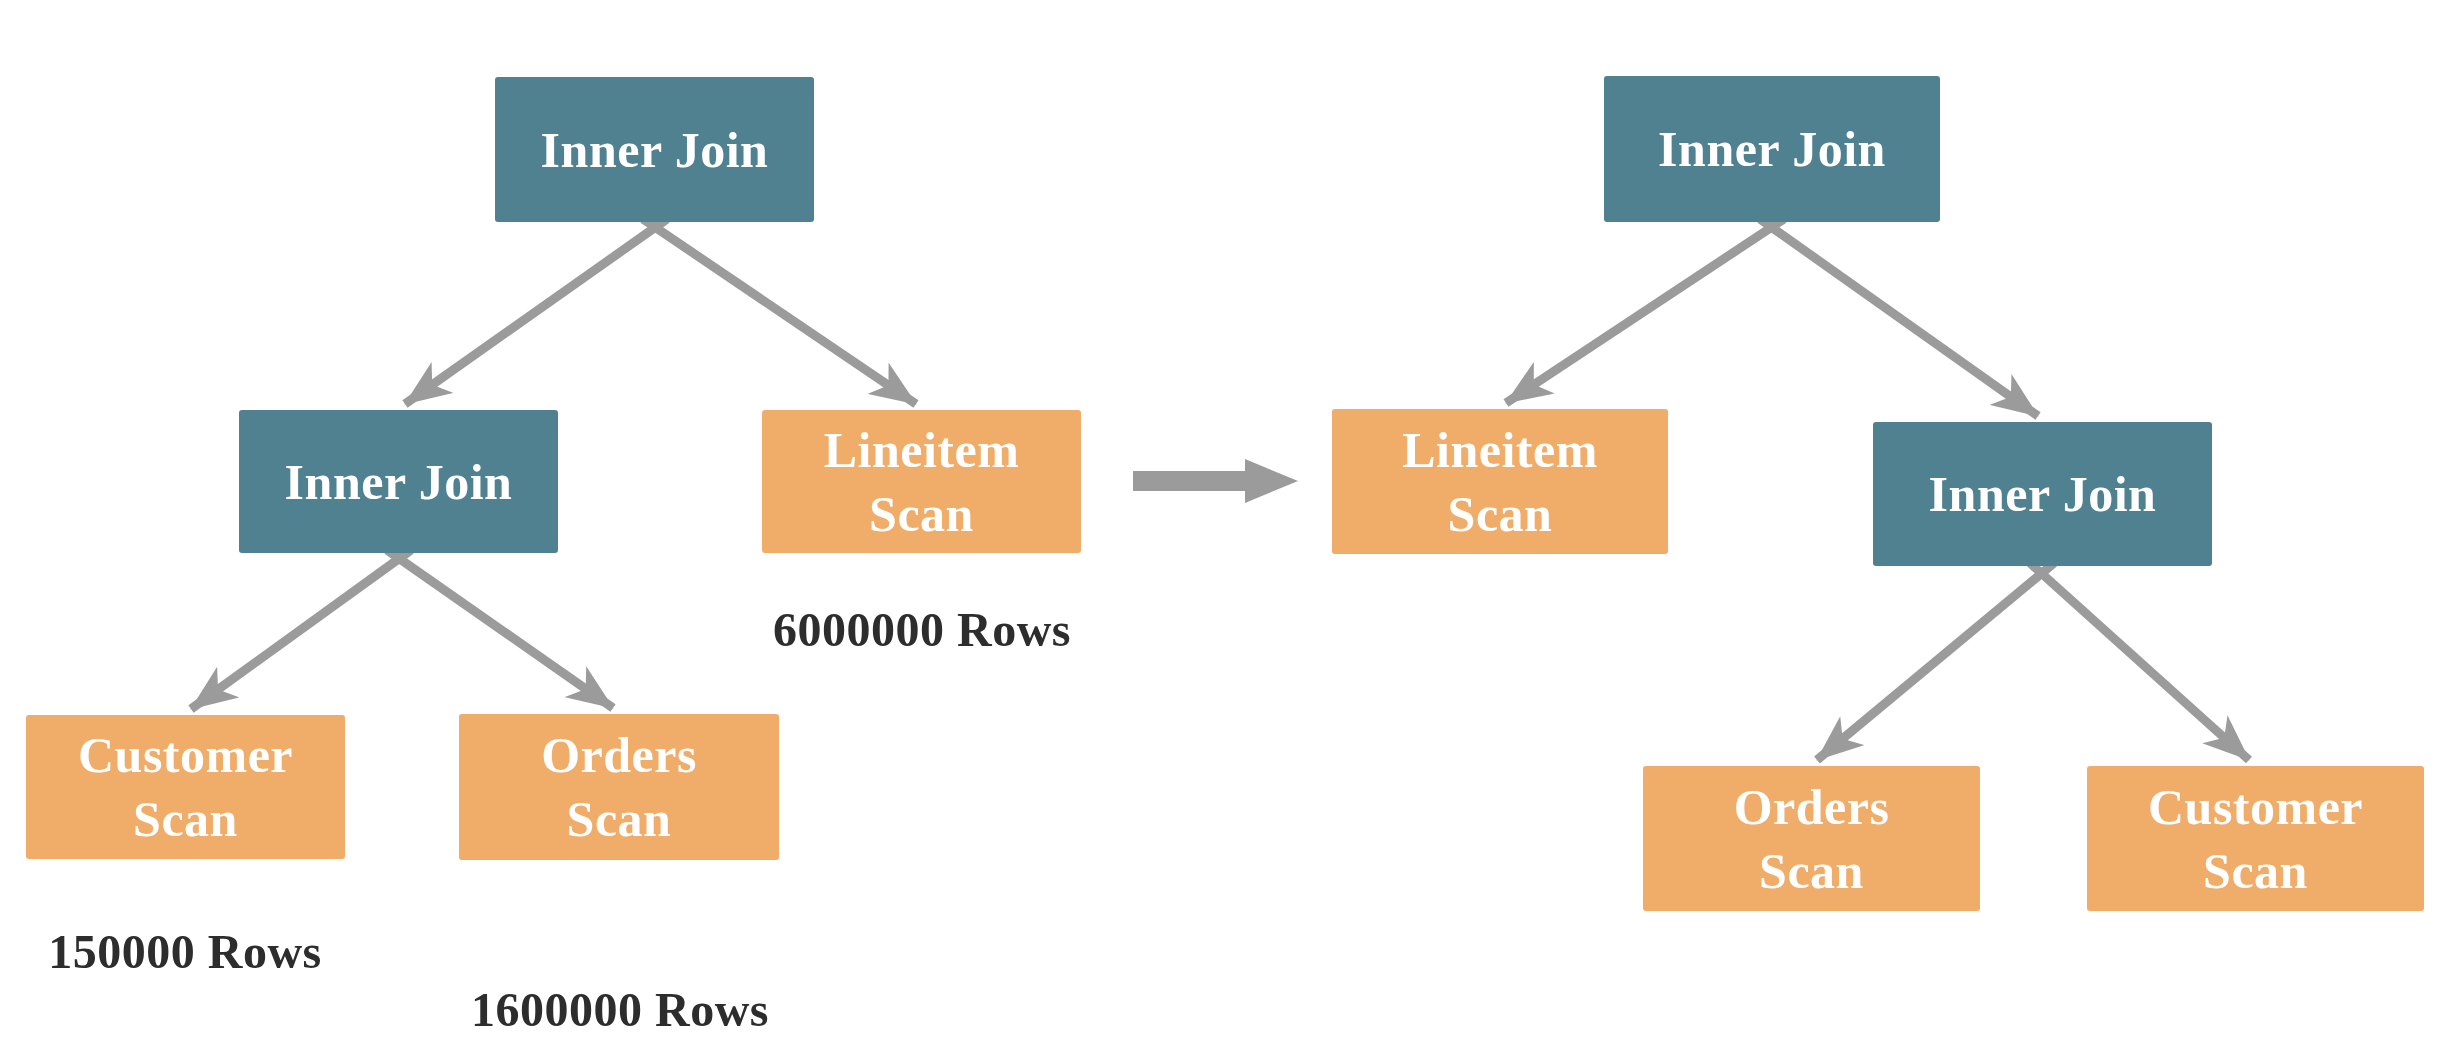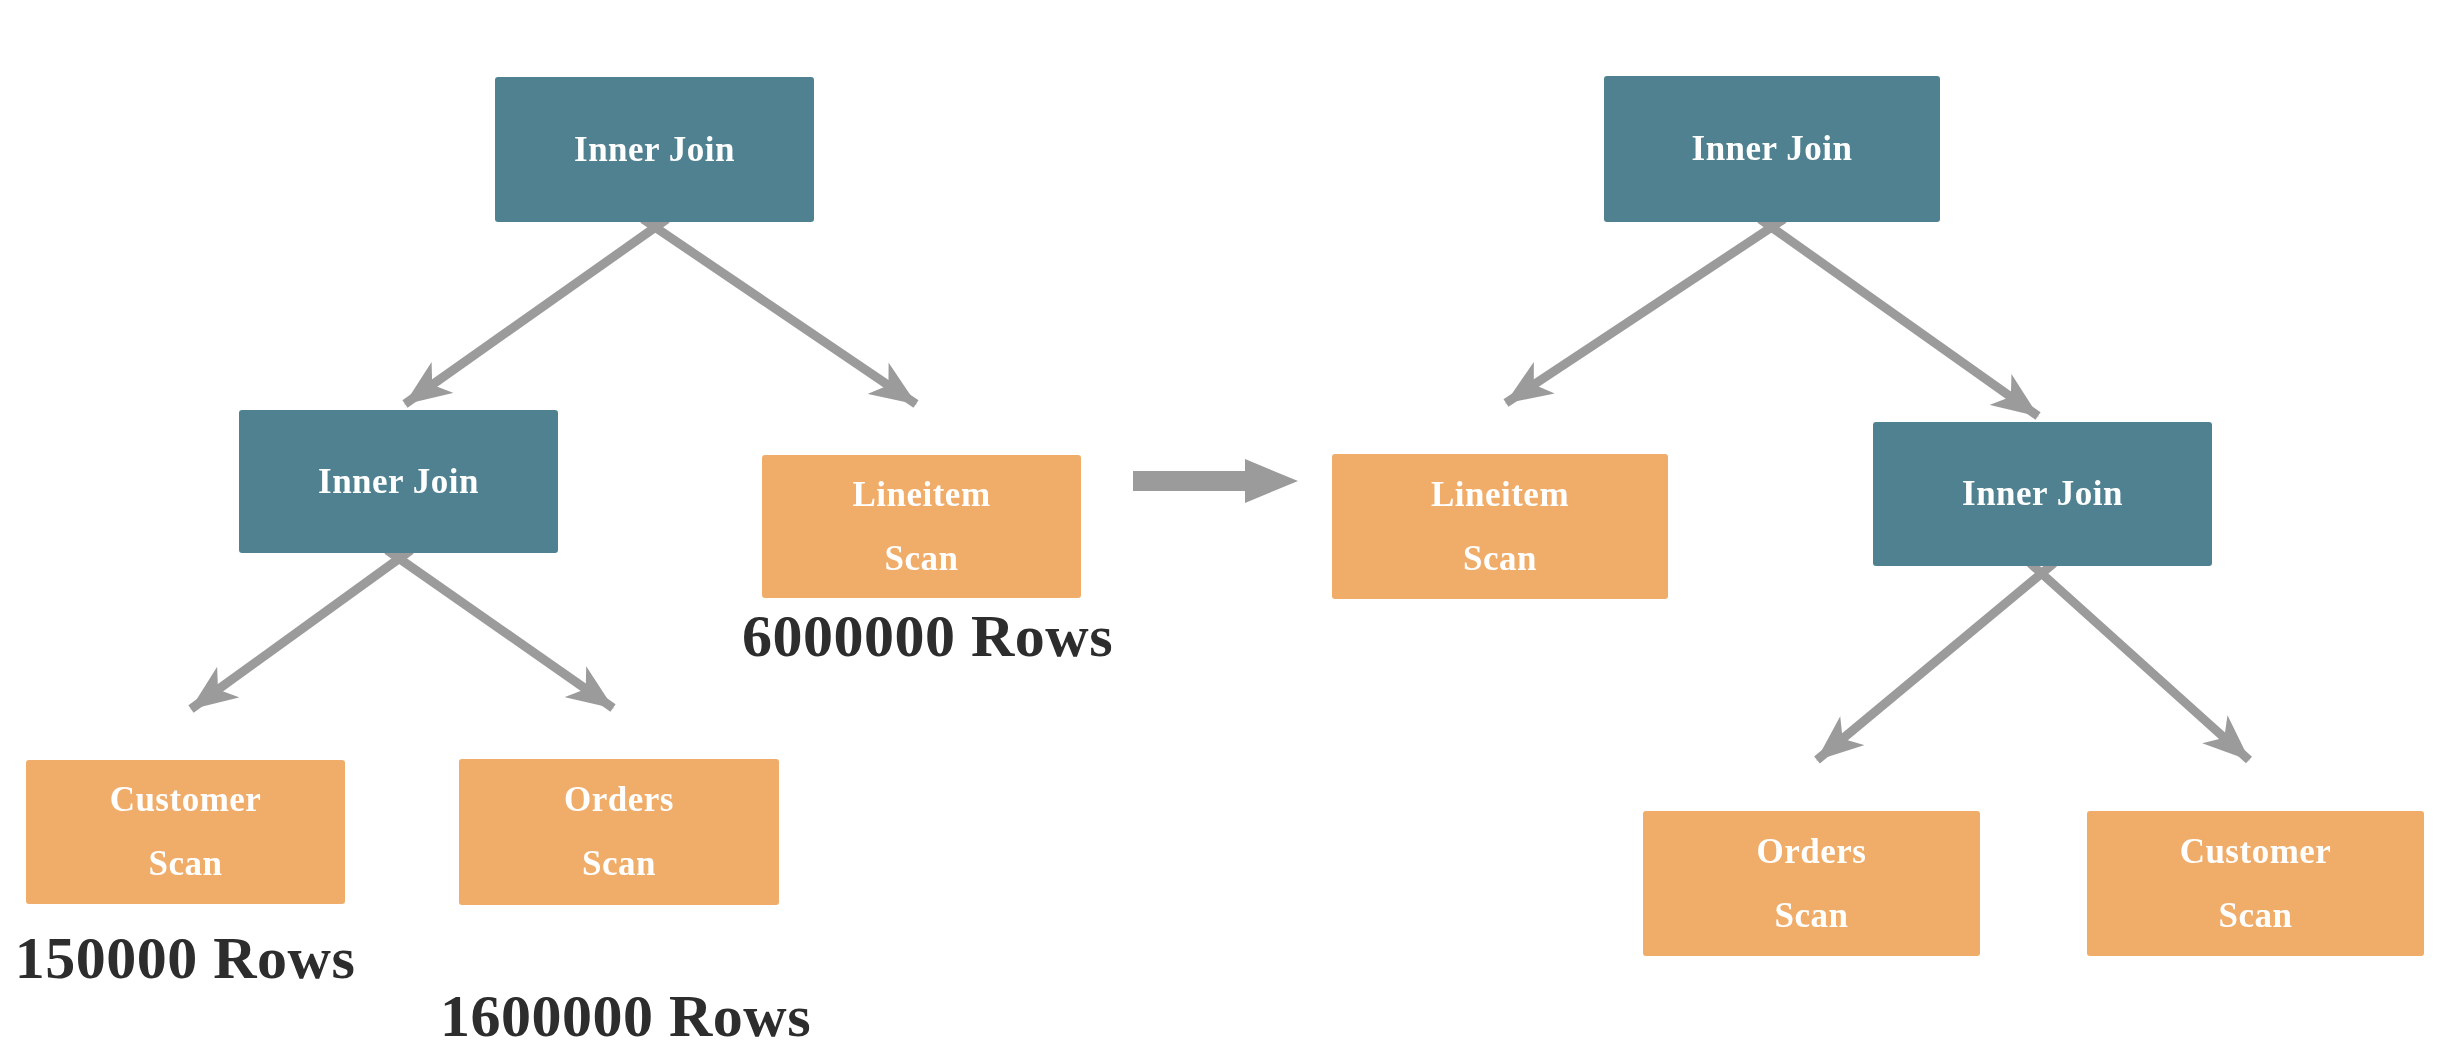--- a/index.html
+++ b/index.html
@@ -27,47 +27,47 @@
   .node {
     position: absolute;
     z-index: 2;
     display: flex;
     flex-direction: column;
     align-items: center;
     justify-content: center;
     text-align: center;
     color: #ffffff;
     font-weight: bold;
-    font-size: 35px;
+    font-size: 50px;
     line-height: 64px;
     border-radius: 3px;
     letter-spacing: 0.5px;
   }
   .join { background: #4F8191; }
-  .scan { background: #F0AC69; margin-top: 45px; }
+  .scan { background: #F0AC69; }
 
   
   #l-root     { left: 495px;  top: 77px;  width: 319px; height: 145px; }
   #l-join     { left: 239px;  top: 410px; width: 319px; height: 143px; }
   #l-lineitem { left: 762px;  top: 410px; width: 319px; height: 143px; }
   #l-customer { left: 26px;   top: 715px; width: 319px; height: 144px; }
   #l-orders   { left: 459px;  top: 714px; width: 320px; height: 146px; }
 
   
   #r-root     { left: 1604px; top: 76px;  width: 336px; height: 146px; }
   #r-lineitem { left: 1332px; top: 409px; width: 336px; height: 145px; }
   #r-join     { left: 1873px; top: 422px; width: 339px; height: 144px; }
   #r-orders   { left: 1643px; top: 766px; width: 337px; height: 145px; }
   #r-customer { left: 2087px; top: 766px; width: 337px; height: 145px; }
 
   .rows-label {
     position: absolute;
     z-index: 2;
     font-weight: bold;
-    font-size: 60px;
+    font-size: 48px;
     color: #2D2D2D;
     text-align: center;
     white-space: nowrap;
     letter-spacing: 0.5px;
   }
   #rows-lineitem { left: 742px; top: 602px; width: 360px; }
   #rows-customer { left: 5px;   top: 924px; width: 360px; }
   #rows-orders   { left: 440px; top: 982px; width: 360px; }
 </style>
 </head>

